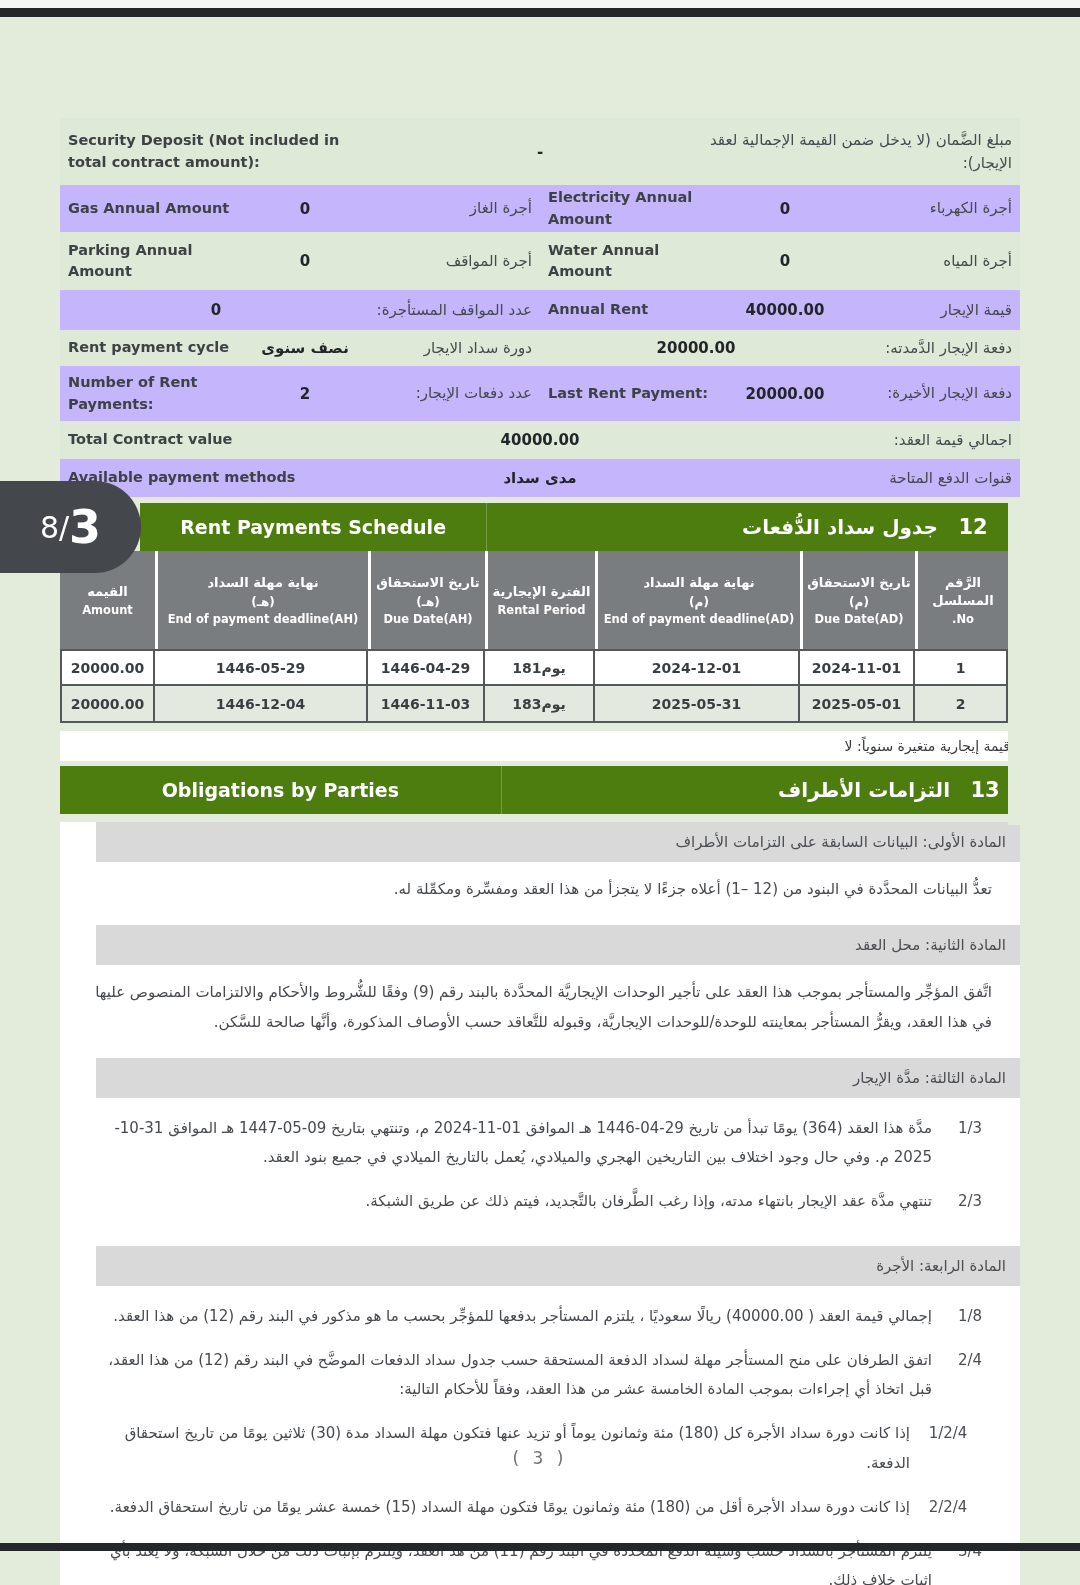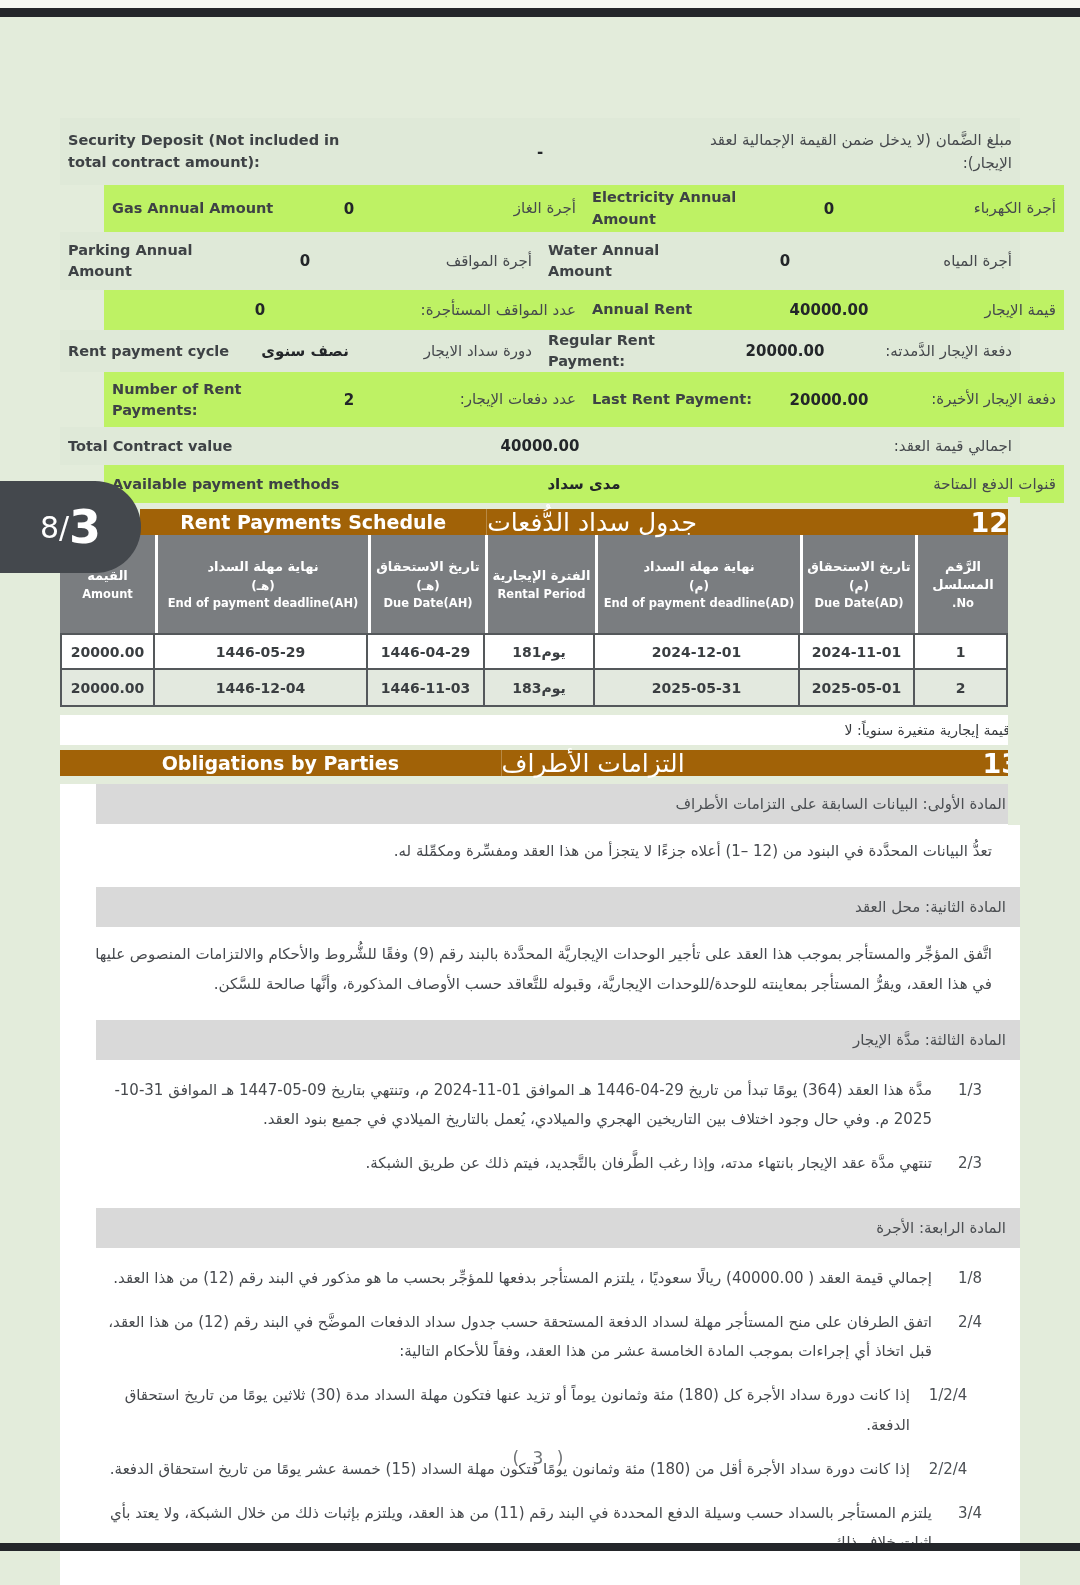--- a/index.html
+++ b/index.html
@@ -13,45 +13,45 @@
   .strip-white-top { position:absolute; top:0; left:0; width:100%; height:8px; background:#f5f7f2; }
   .bar-dark { position:absolute; left:0; width:100%; height:9px; background:#24262a; }
   .bar-dark.top { top:8px; }
   .bar-dark.bottom { top:1543px; height:8px; }
 
   .content { position:absolute; left:60px; top:118px; width:960px; }
 
   
   .irow { display:flex; align-items:center; width:100%;justify-content:flex-end; }
   .irow.pale { background:#dfe9d8; }
-  .irow.white { background:#bef264;margin-left:44px; }
+  .irow.white { background:#c4b5fd; }
   .h67{min-height:67px}.h47{min-height:47px}.h58{min-height:58px}.h40{min-height:40px}
   .h36{min-height:36px}.h55{min-height:55px}.h38{min-height:38px}
   .en { font-weight:bold; color:#3e4245; font-size:14.5px; line-height:1.45; padding-left:8px; }
   .ar { direction:rtl; text-align:right; color:#46494d; font-size:15px; line-height:1.5; padding-right:8px; }
   .val { font-weight:bold; color:#232629; font-size:15px; text-align:center; }
   .irow.fullrow .en { flex:0 0 310px; }
   .irow.fullrow .ar { flex:0 0 310px; }
   .irow.fullrow .val { flex:1; }
   .half { flex:1; display:flex; align-items:center; }
   .half .en { flex:0 0 178px; }
   .half .ar { flex:0 0 168px; }
   .half .val { flex:1; }
 
   
   .green-strip { position:absolute; left:948px; top:379px; width:12px; height:328px; background:#e3ecdb; }
-  .teal-header { display:flex; align-items:stretch; background:#a16207; color:#fff; height:26px; }
+  .teal-header { display:flex; align-items:stretch; background:#4d7c0f; color:#fff; height:48px;gap:26px; }
   .teal-header.sec12 { margin-left:80px; width:868px; margin-top:6px; }
   .teal-header.sec13 { width:960px; margin-top:5px; }
   .th-left { flex:0 0 46%; display:flex; align-items:center; justify-content:center;
              font-weight:bold; font-size:19px; border-right:1px solid rgba(255,255,255,.25); }
   .teal-header.sec12 .th-left { flex:0 0 40%; }
   .th-right { flex:1; direction:rtl; display:flex; align-items:center; }
-  .th-num { flex:0 0 70px; text-align:right; font-weight:bold; font-size:27px; }
-  .th-ar { flex:1; text-align:left; font-weight:normal; font-size:25px; }
+  .th-num { flex:0 0 70px; text-align:center; font-weight:bold; font-size:21px; }
+  .th-ar { flex:1; text-align:right; font-weight:bold; font-size:20px; }
 
   .sched { width:948px; }
   .shead { display:flex; background:#7a7d80; color:#fff; height:98px; }
   .hcell { display:flex; flex-direction:column; align-items:center; justify-content:center;
            gap:3px; text-align:center; border-left:3px solid #fff; padding:2px; }
   .hcell:first-child { border-left:none; }
   .hcell .h-ar { font-size:13px; font-weight:bold; direction:rtl; line-height:1.35; }
   .hcell .h-sub { font-size:12px; font-weight:bold; }
   .hcell .h-en { font-size:11.5px; font-weight:bold; }
   .c1{width:95px}.c2{width:213px}.c3{width:117px}.c4{width:110px}.c5{width:205px}.c6{width:115px}.c7{width:93px}
@@ -143,21 +143,20 @@
       </div>
     </div>
 
     <div class="irow pale h36">
       <div class="half">
         <div class="en">Rent payment cycle</div>
         <div class="val">نصف سنوى</div>
         <div class="ar">دورة سداد الايجار</div>
       </div>
       <div class="half">
-        <div class="en">Regular Rent Payment:</div>
         <div class="val">20000.00</div>
         <div class="ar">دفعة الإيجار الدَّمدته:</div>
       </div>
     </div>
 
     <div class="irow white h55">
       <div class="half">
         <div class="en">Number of Rent Payments:</div>
         <div class="val">2</div>
         <div class="ar">عدد دفعات الإيجار:</div>

